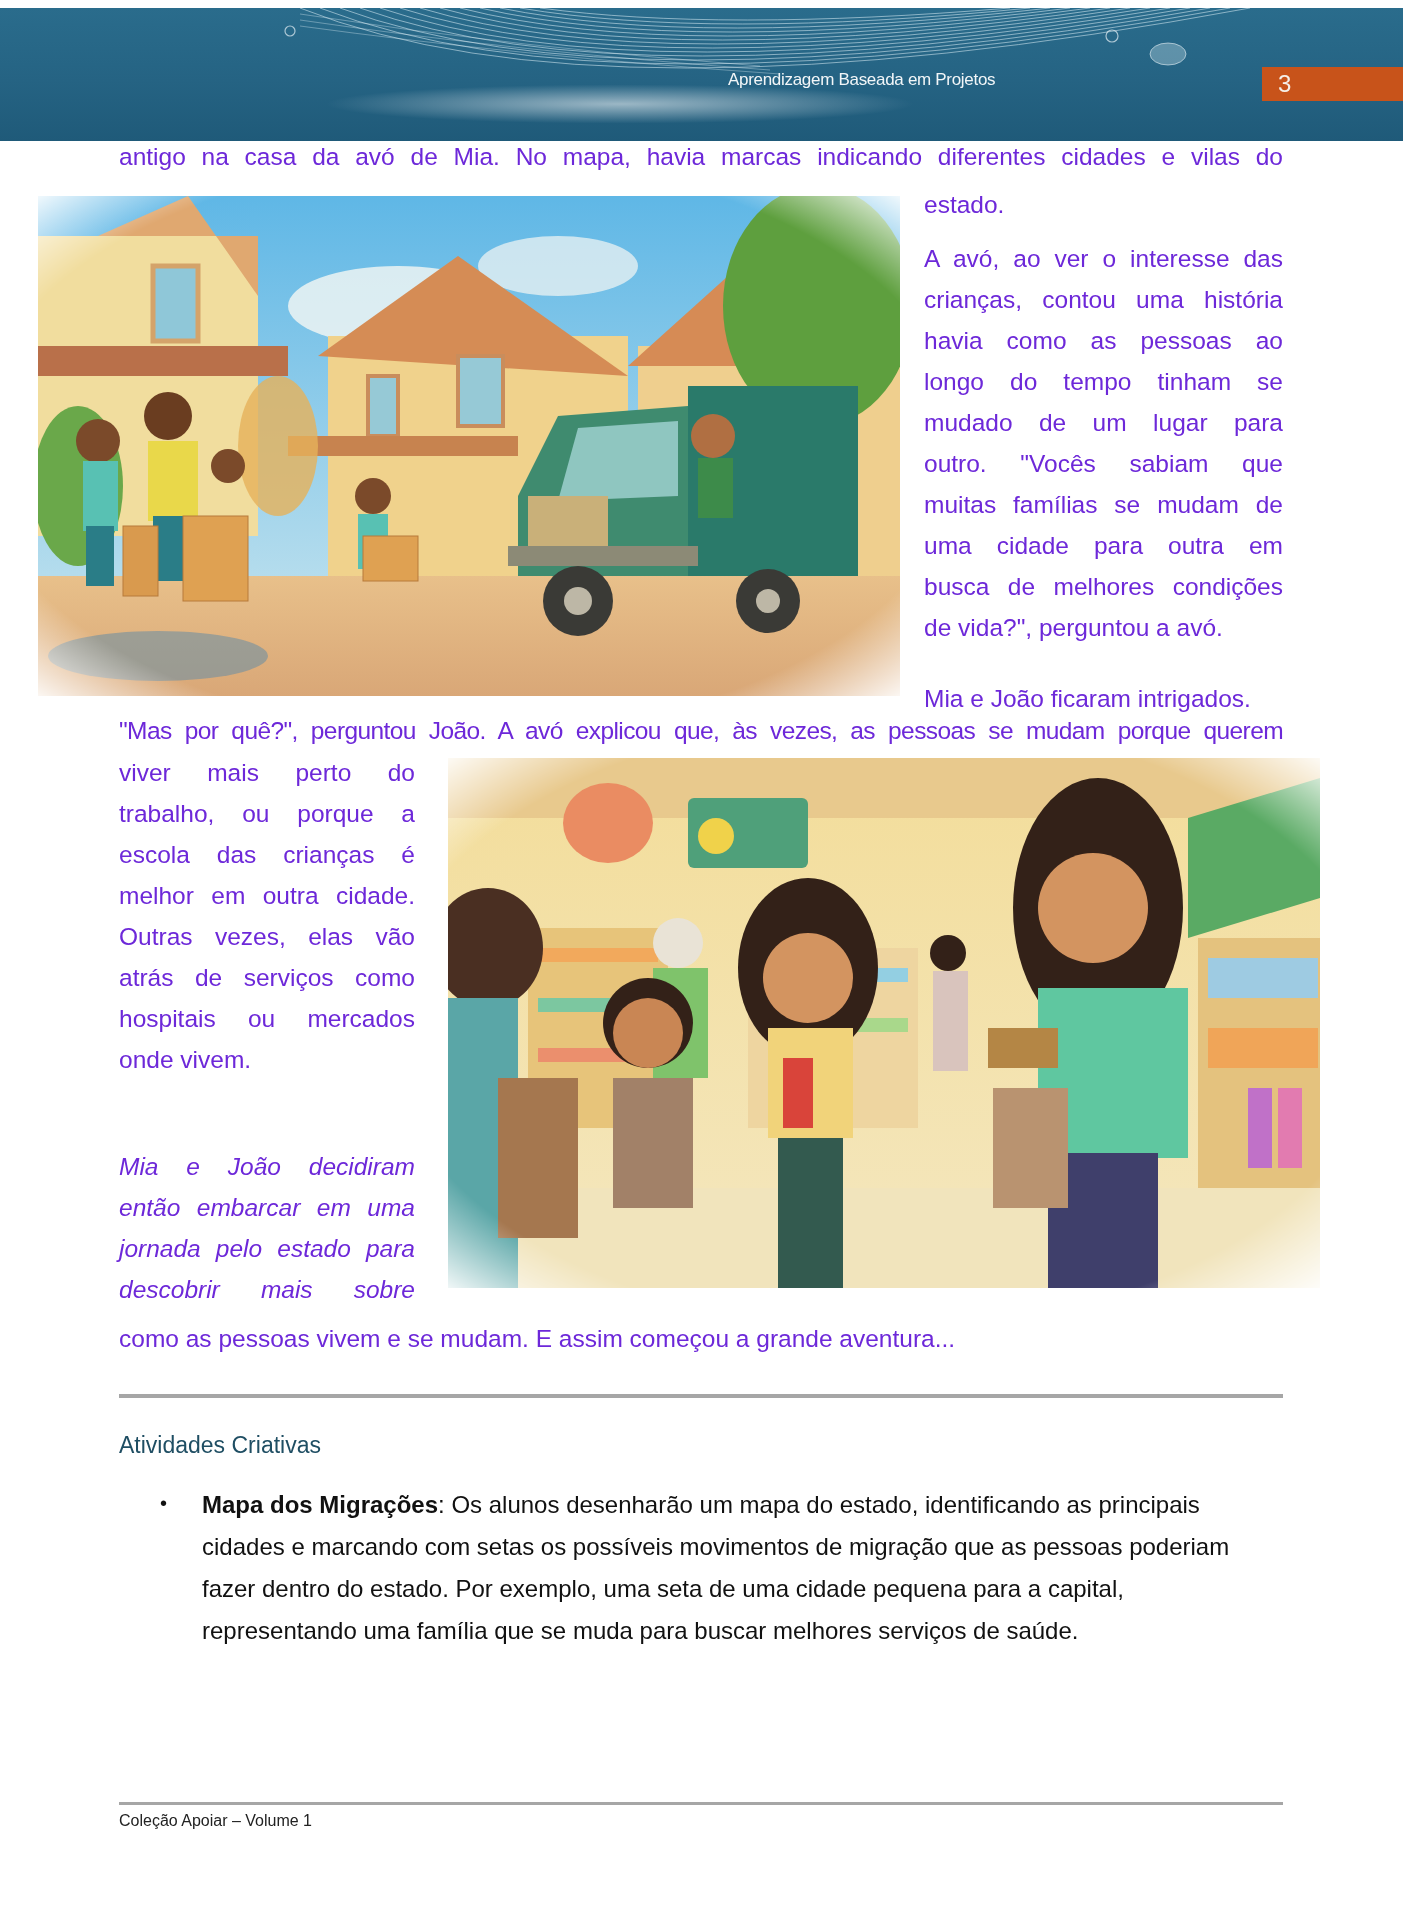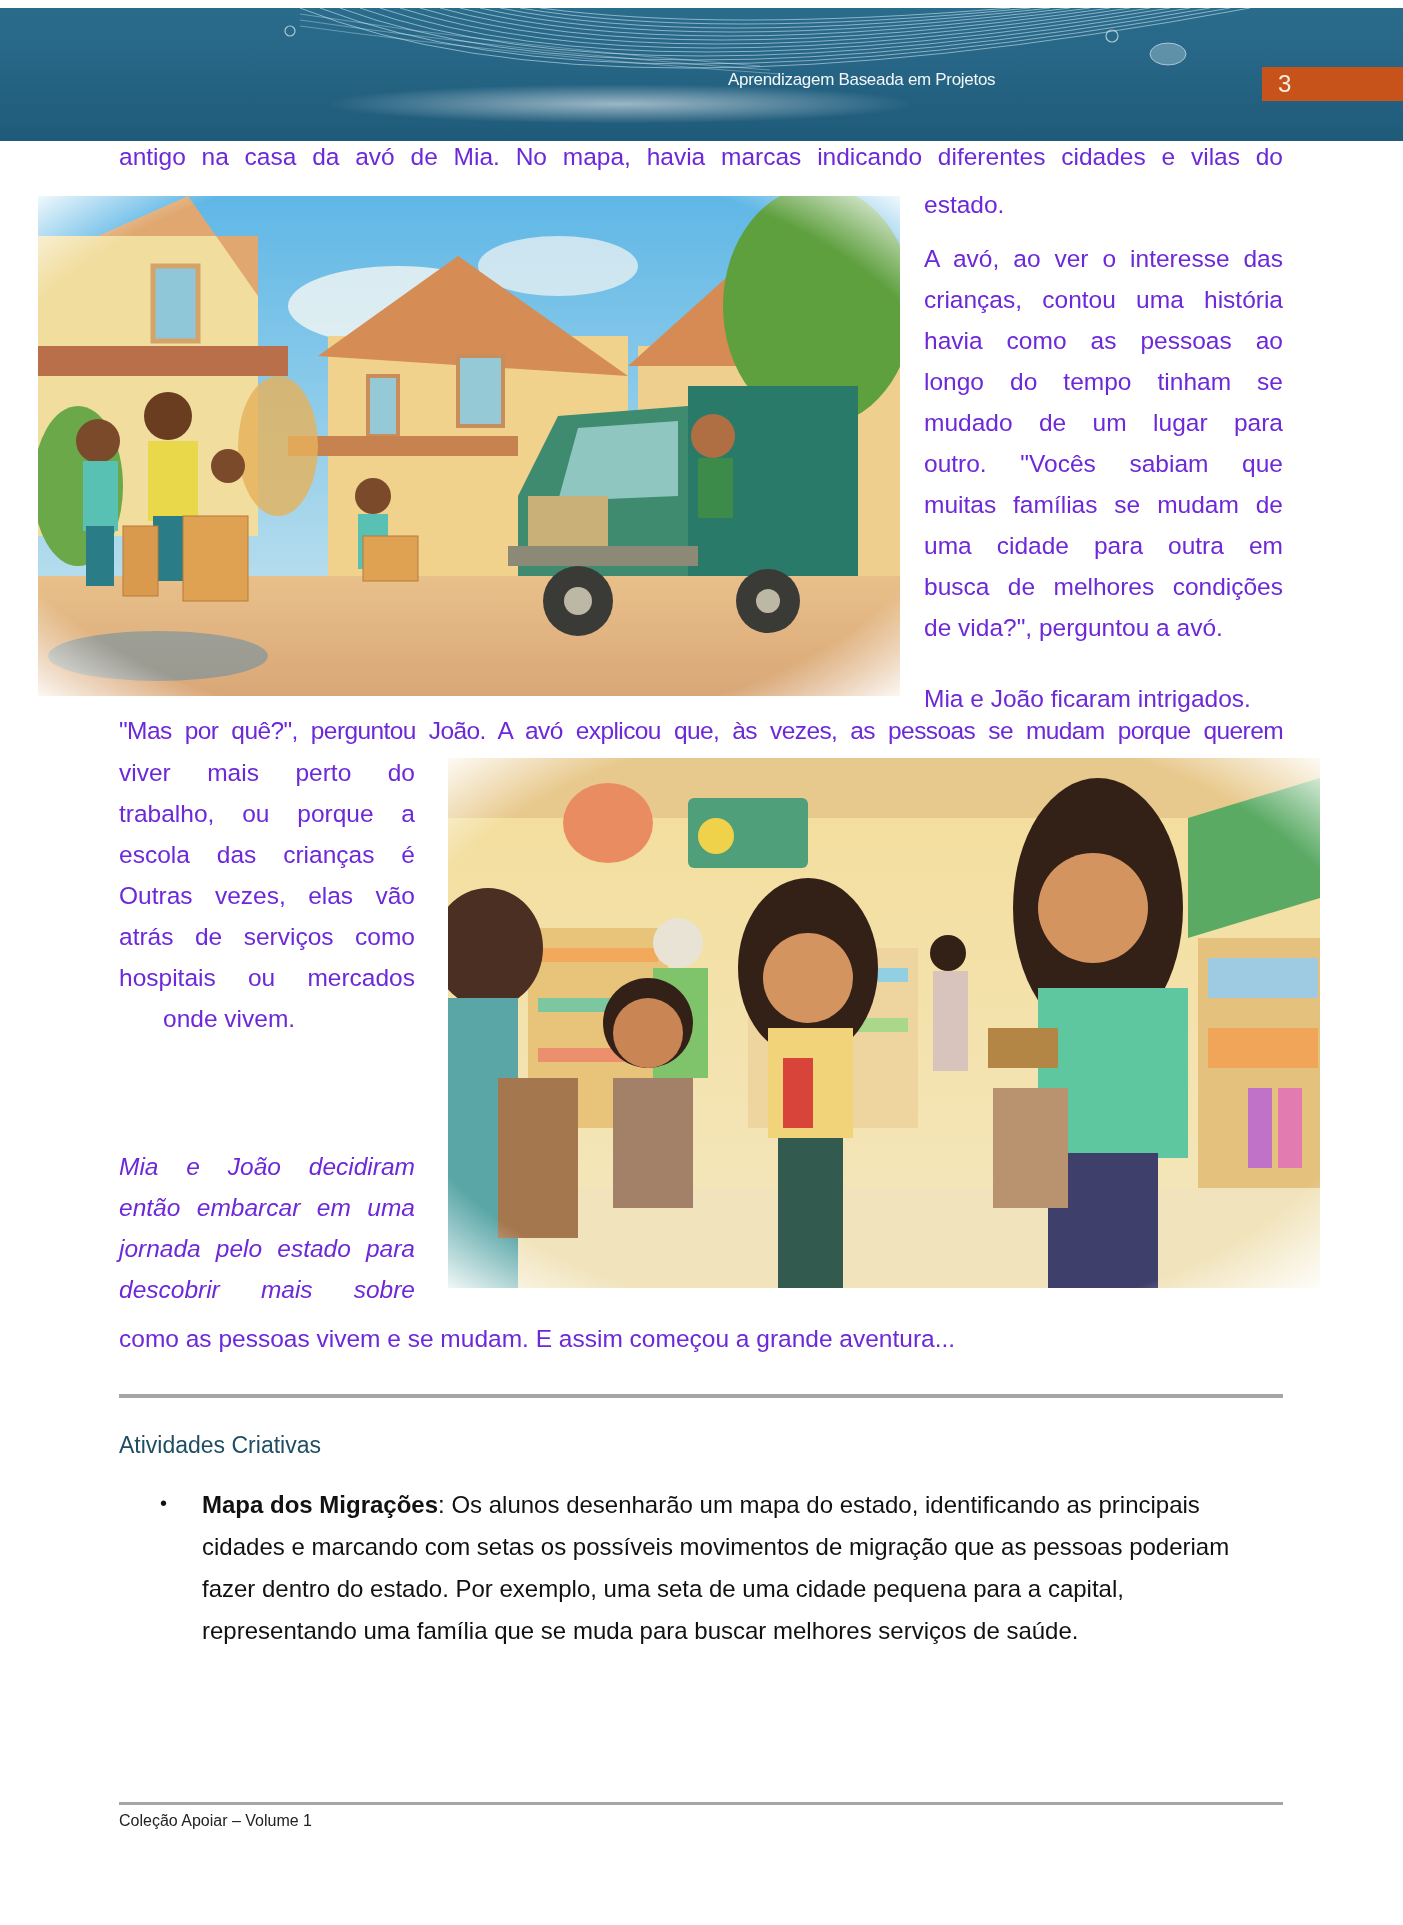--- a/index.html
+++ b/index.html
@@ -182,24 +182,25 @@
   <span class="line">Mia e João ficaram intrigados.</span>
 </div>
 <div class="txt just" style="left:119px; top:710px; width:1164px;">
   <span class="line" style="letter-spacing:-0.6px;">"Mas por quê?", perguntou João. A avó explicou que, às vezes, as pessoas se mudam porque querem</span>
 </div>
 
 <div class="txt just" style="left:119px; top:752px; width:296px;">
   <span class="line">viver mais perto do</span>
   <span class="line">trabalho, ou porque a</span>
   <span class="line">escola das crianças é</span>
+  <span class="line">melhor em outra cidade.</span>
   <span class="line">Outras vezes, elas vão</span>
   <span class="line">atrás de serviços como</span>
   <span class="line">hospitais ou mercados</span>
-  <span class="line" style="text-align-last:left;margin-left:44px;">onde vivem.</span>
+  <span class="line" style="text-align-last:left;">onde vivem.</span>
 </div>
 
 <div class="illus" style="left:448px; top:758px; width:872px; height:530px;">
   <svg viewBox="0 0 872 530" preserveAspectRatio="none">
     <defs>
       <linearGradient id="bg2" x1="0" y1="0" x2="0" y2="1">
         <stop offset="0" stop-color="#f3dd9a"></stop>
           <stop offset="1" stop-color="#f4e7bf"></stop>
       </linearGradient>
     </defs>

